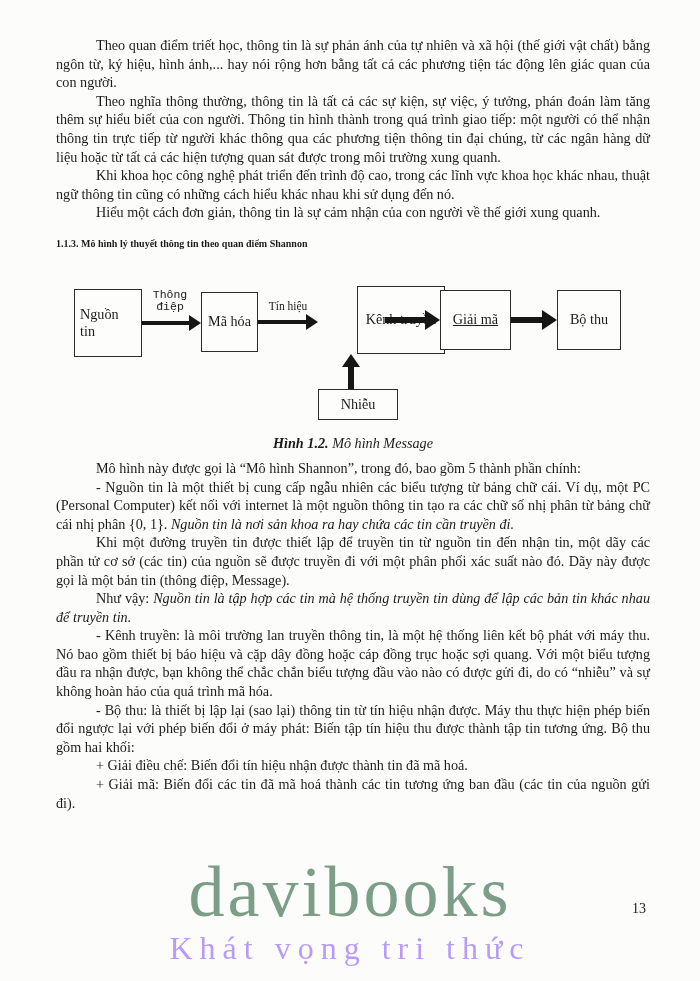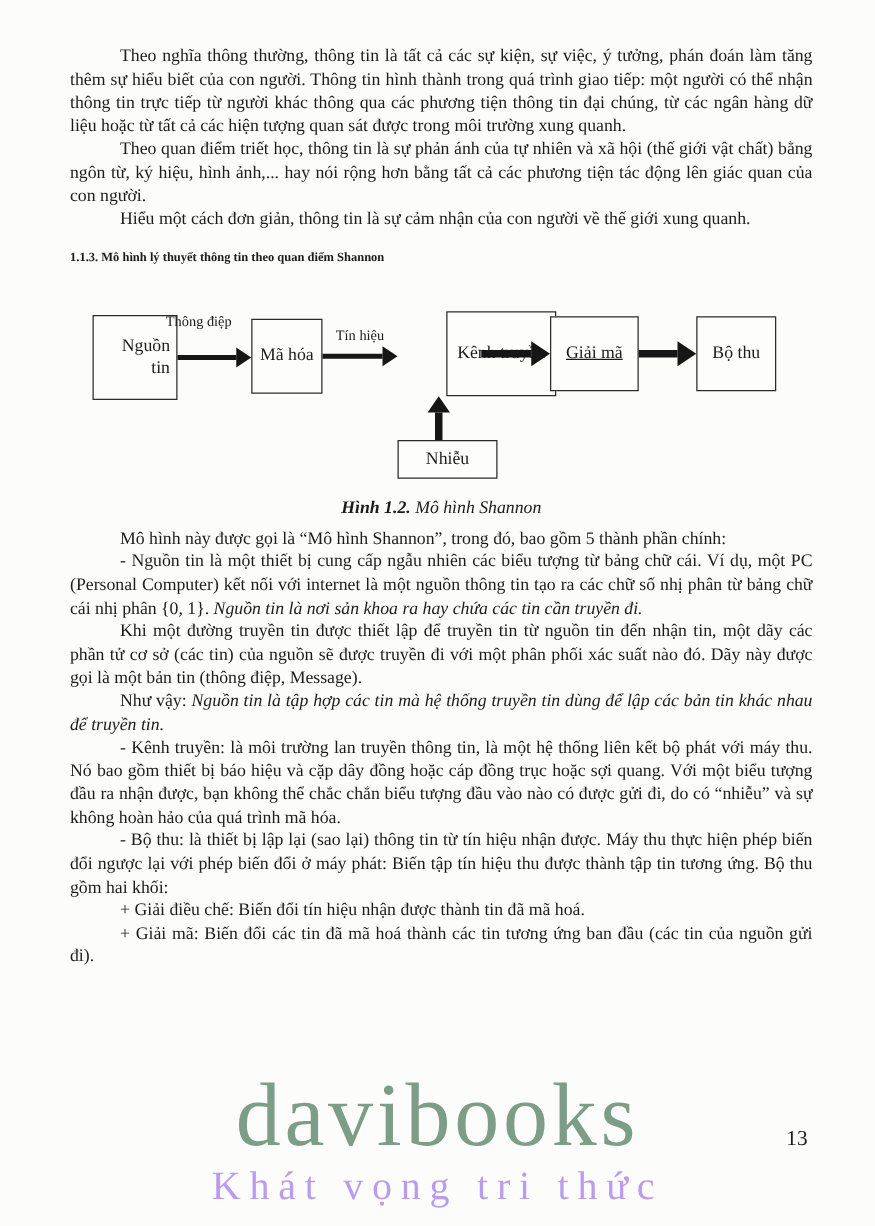--- a/index.html
+++ b/index.html
@@ -21,21 +21,21 @@
   .bi { font-style:italic; font-weight:bold; }
   h2.section {
     font-size:10px; font-weight:bold;
     margin:12px 0 0 0; line-height:19px;
   }
   
   .diagram { position:relative; height:200px; margin-top:6px; }
   .dbox {
     position:absolute; border:1.6px solid #2b2b2b; background:#fdfdfc;
     display:flex; align-items:center; justify-content:center;
-    text-align:right; font-size:14.2px; line-height:17px; padding:0 5px;
+    text-align:left; font-size:14.2px; line-height:17px; padding:0 5px;
   }
   .harrow { position:absolute; display:flex; align-items:center; }
   .harrow .shaft { flex:1; background:#161616; }
   .harrow .head { width:0; height:0; }
   .harrow.thin  { height:16px; }
   .harrow.thin .shaft { height:4px; }
   .harrow.thin .head { border-left:12px solid #161616; border-top:8px solid transparent; border-bottom:8px solid transparent; }
   .harrow.thick { height:20px; }
   .harrow.thick .shaft { height:6px; }
   .harrow.thick .head { border-left:15px solid #161616; border-top:10px solid transparent; border-bottom:10px solid transparent; }
@@ -44,43 +44,44 @@
   .varrow .shaft { width:6px; flex:1; background:#161616; }
   .alabel { position:absolute; font-size:11.5px; line-height:12.5px; text-align:center; }
   .caption { position:absolute; left:0; right:0; top:176px; text-align:center; font-size:14.2px; }
   
   .watermark {
     position:absolute; left:0; right:0; top:856px;
     text-align:center; pointer-events:none;
   }
   .wm-1 { font-size:72px; line-height:72px; letter-spacing:3px; color:#14532d; opacity:0.55; }
   .wm-2 { font-size:32px; line-height:36px; letter-spacing:7px; color:#8b5cf6; opacity:0.6; margin-top:2px; }
-  .page-num { position:absolute; right:54px; top:901px; font-size:17px; }
+  .page-num { position:absolute; right:54px; top:901px; font-size:14px; }
 </style>
 </head>
 <body>
 
 <div class="page">
   <div class="text-area">
 
+    <p class="body">Theo quan điểm triết học, thông tin là sự phản ánh của tự nhiên và xã hội (thế giới vật chất) bằng ngôn từ, ký hiệu, hình ảnh,... hay nói rộng hơn bằng tất cả các phương tiện tác động lên giác quan của con người.</p>
     <p class="body">Theo nghĩa thông thường, thông tin là tất cả các sự kiện, sự việc, ý tưởng, phán đoán làm tăng thêm sự hiểu biết của con người. Thông tin hình thành trong quá trình giao tiếp: một người có thể nhận thông tin trực tiếp từ người khác thông qua các phương tiện thông tin đại chúng, từ các ngân hàng dữ liệu hoặc từ tất cả các hiện tượng quan sát được trong môi trường xung quanh.</p>
-    <p class="body">Theo quan điểm triết học, thông tin là sự phản ánh của tự nhiên và xã hội (thế giới vật chất) bằng ngôn từ, ký hiệu, hình ảnh,... hay nói rộng hơn bằng tất cả các phương tiện tác động lên giác quan của con người.</p>
+    <p class="body">Khi khoa học công nghệ phát triển đến trình độ cao, trong các lĩnh vực khoa học khác nhau, thuật ngữ thông tin cũng có những cách hiểu khác nhau khi sử dụng đến nó.</p>
     <p class="body">Hiểu một cách đơn giản, thông tin là sự cảm nhận của con người về thế giới xung quanh.</p>
 
     <h2 class="section">1.1.3. Mô hình lý thuyết thông tin theo quan điểm Shannon</h2>
 
     <div class="diagram">
       <div class="dbox" style="left:18px; top:30px; width:68px; height:68px;">Nguồn tin</div>
       <div class="dbox" style="left:145px; top:33px; width:57px; height:60px;">Mã hóa</div>
       <div class="dbox" style="left:262px; top:27px; width:88px; height:68px;margin-left:39px;">Kênh truyền</div>
       <div class="dbox" style="left:384px; top:31px; width:71px; height:60px;text-decoration:underline;">Giải mã</div>
       <div class="dbox" style="left:501px; top:31px; width:64px; height:60px;">Bộ thu</div>
       <div class="dbox" style="left:262px; top:130px; width:80px; height:31px;">Nhiễu</div>
 
-      <div class="alabel" style="left:73px; top:30px; width:60px;">Thông điệp</div>
+      <div class="alabel" style="left:84px; top:30px; width:60px;font-family:Liberation Mono, monospace;">Thông điệp</div>
       <div class="alabel" style="left:196px; top:41px; width:72px;">Tín hiệu</div>
 
       <div class="harrow thin" style="left:86px; top:56px; width:59px;">
         <div class="shaft"></div>
         <div class="head"></div>
       </div>
       <div class="harrow thin" style="left:202px; top:55px; width:60px;">
         <div class="shaft"></div>
         <div class="head"></div>
       </div>
@@ -91,21 +92,21 @@
       <div class="harrow thick" style="left:455px; top:51px; width:46px;">
         <div class="shaft"></div>
         <div class="head"></div>
       </div>
       <div class="varrow" style="left:286px; top:95px; width:18px; height:35px;">
         <div class="head"></div>
         <div class="shaft"></div>
       </div>
 
       <div class="caption">
-        <span class="bi">Hình 1.2.</span><span class="i"> Mô hình Shannon</span>
+        <span class="bi">Hình 1.2.</span><span class="i"> Mô hình Message</span>
       </div>
     </div>
 
     <p class="body">Mô hình này được gọi là “Mô hình Shannon”, trong đó, bao gồm 5 thành phần chính:</p>
     <p class="body">
       <span>- Nguồn tin là một thiết bị cung cấp ngẫu nhiên các biểu tượng từ bảng chữ cái. Ví dụ, một PC (Personal Computer) kết nối với internet là một nguồn thông tin tạo ra các chữ số nhị phân từ bảng chữ cái nhị phân {0, 1}. </span><span class="i">Nguồn tin là nơi sản khoa ra hay chứa các tin cần truyền đi.</span>
     </p>
     <p class="body">Khi một đường truyền tin được thiết lập để truyền tin từ nguồn tin đến nhận tin, một dãy các phần tử cơ sở (các tin) của nguồn sẽ được truyền đi với một phân phối xác suất nào đó. Dãy này được gọi là một bản tin (thông điệp, Message).</p>
     <p class="body">
       <span>Như vậy: </span><span class="i">Nguồn tin là tập hợp các tin mà hệ thống truyền tin dùng để lập các bản tin khác nhau để truyền tin.</span>

